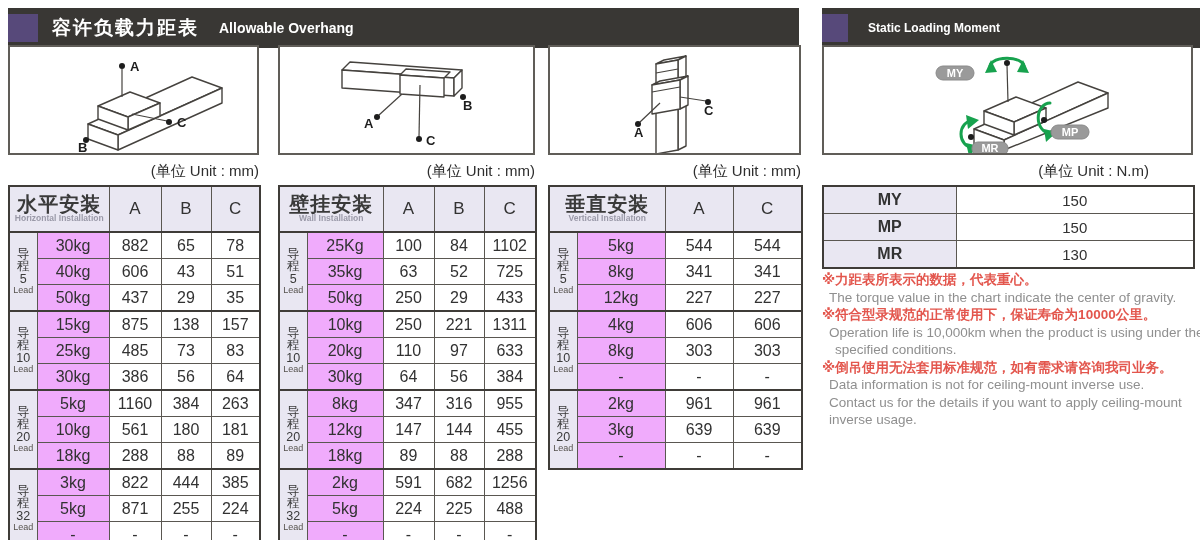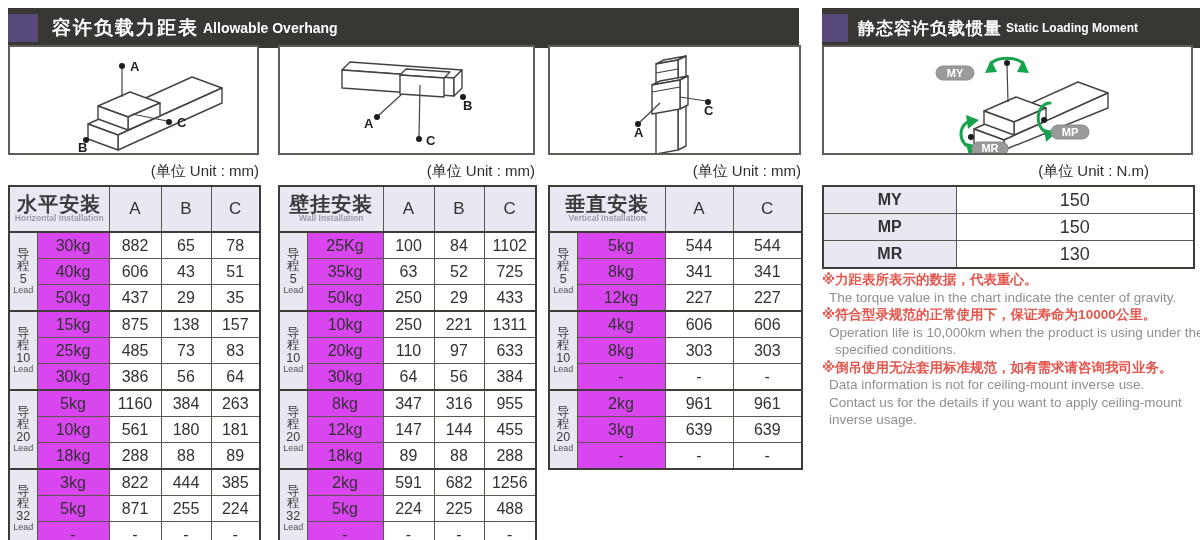--- a/index.html
+++ b/index.html
@@ -5,21 +5,21 @@
   html,body{margin:0;padding:0;}
   body{
     width:1200px;height:540px;position:relative;background:#ffffff;
     font-family:"Liberation Sans","DejaVu Sans",sans-serif;overflow:hidden;
     color:#323232;
   }
   
   .hdr{position:absolute;top:8px;height:40px;background:#393734;color:#fff;display:flex;align-items:center;}
   .hdr .sq{width:30px;height:28px;background:#57497a;flex:0 0 auto;}
   .hdr .zh{font-weight:bold;font-size:19px;margin-left:14px;letter-spacing:2px;white-space:nowrap;}
-  .hdr .en{font-size:14px;font-weight:bold;margin-left:4px;white-space:nowrap;}
+  .hdr .en{font-size:14px;font-weight:bold;margin-left:20px;white-space:nowrap;}
   #hdrL{left:8px;width:791px;}
   #hdrR{left:822px;width:378px;}
   #hdrR .sq{width:26px;}
   #hdrR .zh{font-size:17px;margin-left:10px;letter-spacing:1px;}
   #hdrR .en{font-size:12px;}
   
   .dbox{position:absolute;top:45px;height:110px;border:2px solid #605d58;background:#fff;box-sizing:border-box;}
   #d1{left:8px;width:251px;}
   #d2{left:278px;width:257px;}
   #d3{left:548px;width:253px;}
@@ -40,48 +40,47 @@
   #u3{left:548px;width:253px;}
   #u4{left:778px;width:371px;}
   
   table.ltable{position:absolute;top:185px;border-collapse:collapse;table-layout:fixed;border:2px solid #3f3c38;background:#fff;}
   .ltable td,.ltable th{border:1px solid #5a5751;text-align:center;vertical-align:middle;padding:0;overflow:hidden;}
   .ltable thead th{height:44px;background:#e9e7f2;border-bottom:2px solid #3f3c38;}
   .tzh{font-size:20px;font-weight:bold;color:#3a3a3a;letter-spacing:1px;line-height:18px;}
   .ten{font-size:8.5px;font-weight:bold;color:#9a99a8;line-height:10px;}
   th.colh{font-size:17px;font-weight:normal;color:#323232;}
   .ltable tbody td{height:25px;font-size:16px;color:#323232;}
-  td.kg{background:#d946ef;font-size:15px;}
+  td.kg{background:#f0abfc;font-size:15px;}
   td.lead{background:#e9e7f2;padding:1px 0;}
   .lead div{line-height:12.5px;font-size:12.5px;color:#3a3a3a;}
   .lead .le{font-size:9px;color:#56534e;line-height:10px;}
   tr.grp td{border-top:2px solid #3f3c38;}
   
   #mtbl{left:822px;width:371px;}
   #mtbl td{height:26px;}
   #mtbl td.mlabel{background:#e9e7f2;font-weight:bold;font-size:16px;}
-  #mtbl td.mval{font-size:18px;margin-top:38px;}
+  #mtbl td.mval{font-size:15px;margin-top:38px;}
   
   .notes{position:absolute;left:822px;top:271px;width:392px;}
   .note{white-space:nowrap;line-height:17.5px;}
   .note.red{color:#e3564d;font-size:13.5px;font-weight:bold;}
   .note.gray{color:#8f8f8f;font-size:13.5px;padding-left:7px;}
   .note.gray2{color:#8f8f8f;font-size:13.5px;padding-left:13px;}
 </style>
 </head>
 <body>
 
 <div class="hdr" id="hdrL">
   <div class="sq"></div>
   <span class="zh">容许负载力距表</span>
   <span class="en">Allowable Overhang</span>
 </div>
 <div class="hdr" id="hdrR">
   <div class="sq"></div>
-  <span class="zh">静态容许负载惯量</span>
   <span class="en">Static Loading Moment</span>
 </div>
 
 <div class="dbox" id="d1">
   <svg viewBox="0 0 247 106">
     <polygon class="iso" points="78,77 182,30 212,41 108,88"></polygon>
     <polygon class="iso" points="108,88 212,41 212,56 108,103"></polygon>
     <polygon class="iso" points="78,77 108,88 108,103 78,92"></polygon>
     <polygon class="iso" points="88,59 120,45 150,56 118,70"></polygon>
     <polygon class="iso" points="118,70 150,56 150,69 118,83"></polygon>

